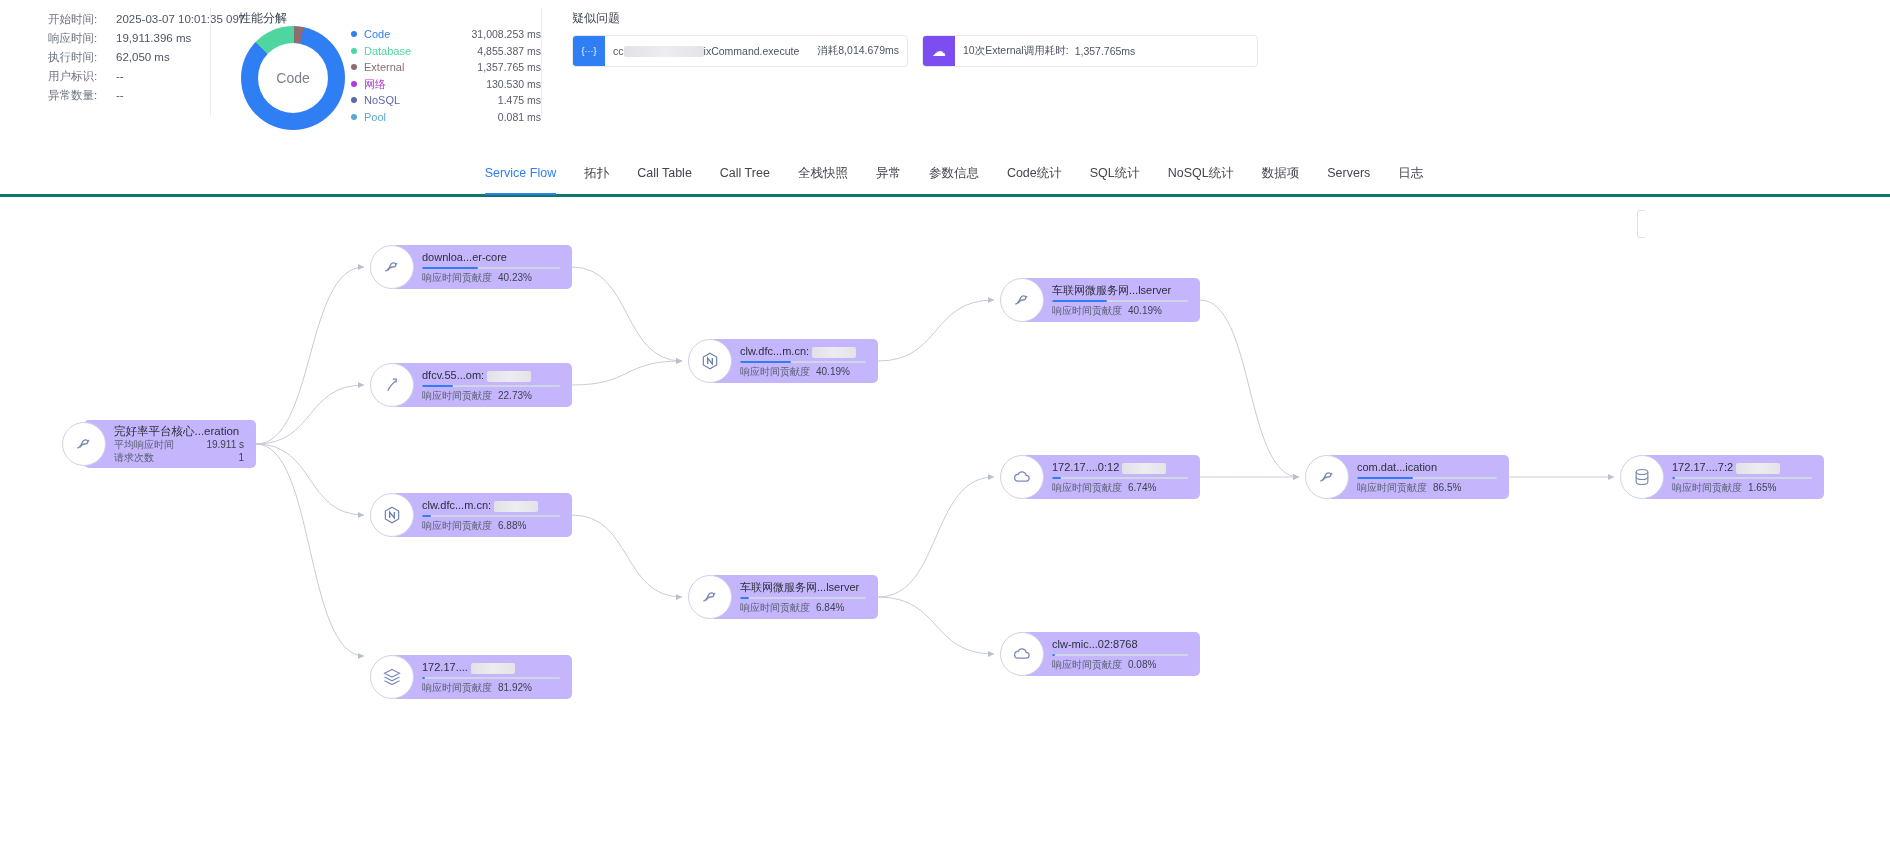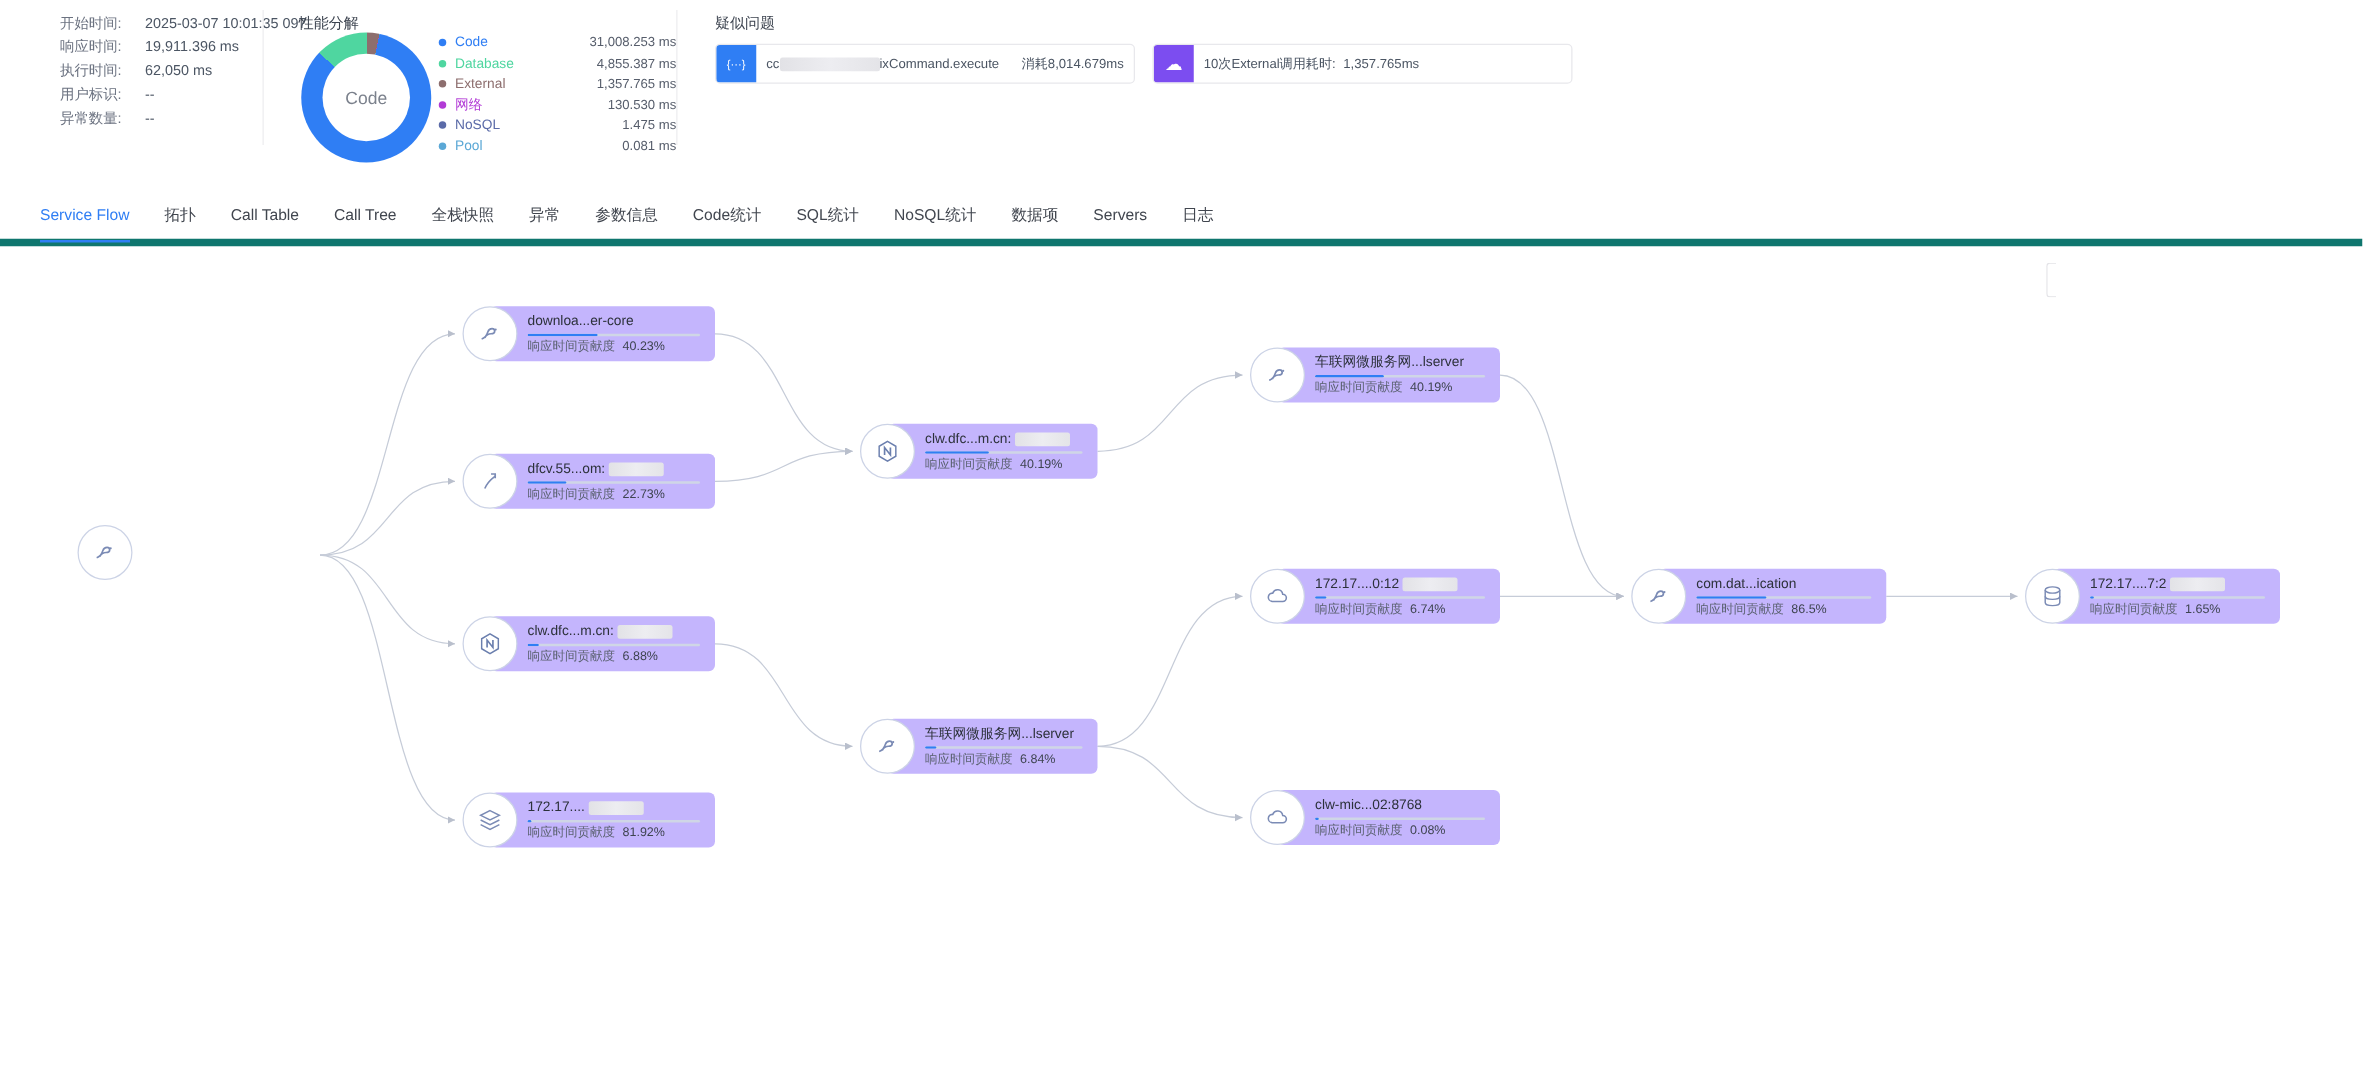--- a/index.html
+++ b/index.html
@@ -44,21 +44,21 @@
                 background:#fff; height:32px; width:336px; overflow:hidden; }
   .issue-icon { width:32px; flex:none; display:flex; align-items:center; justify-content:center;
                 color:#fff; font-size:12px; }
   .issue-text { display:flex; align-items:center; padding:0 8px; font-size:10.5px; color:#4b5563;
                 white-space:nowrap; overflow:hidden; }
   .blurtxt { display:inline-block; background:linear-gradient(90deg,#e2e2e6,#ededf1,#e4e4e8);
              color:transparent; border-radius:2px; height:11px; vertical-align:middle; }
 
   
   .tabbar { position:absolute; left:0; top:152px; width:1890px; height:45px;
-            border-bottom:6px solid #0f766e; display:flex; align-items:center; padding-left:18px; }
+            border-bottom:3px solid #0f766e; display:flex; align-items:center; padding-left:18px;justify-content:center; }
   .tab { font-size:12.5px; color:#41464f; padding:0 14px; height:44px; line-height:44px;
          position:relative; cursor:pointer; white-space:nowrap; }
   .tab.active { color:#2f7ef4; }
   .tab.active:after { content:""; position:absolute; left:14px; right:14px; bottom:0;
                       height:2px; background:#2f7ef4; }
 
   
   .subbar { position:absolute; left:0; top:197px; width:1890px; height:48px;
             border-bottom:1px solid #f0f0f3; display:flex; align-items:center; padding-left:18px; }
   .seg { display:flex; }
@@ -237,20 +237,31 @@
         <path d="M1509,232 C1566.75,232 1556.25,232 1614,232" fill="none" stroke="#c6ccd8" stroke-width="1" marker-end="url(#ah)"></path>
       </svg>
     <div id="nodes">
         <div class="node root" id="node-root" style="left: 62px; top: 175px;">
           <div class="node-circle">
             <svg class="ico" viewBox="0 0 24 24" fill="none" stroke="#7b8bb5" stroke-width="1.6">
               <path d="M4 17c3-1 5-4 6-7 .5-1.5 2-3 4-3 1.5 0 2.5 1 2.5 2.5S15 12 13 12c-3 0-5 2-6 4"></path>
               <circle cx="17.5" cy="8" r="1" fill="#7b8bb5" stroke="none"></circle>
             </svg>
           </div>
+          <div class="node-body">
+            <div class="node-title">完好率平台核心...eration</div>
+            <div class="node-meta">
+              <span class="mk">平均响应时间</span>
+              <span class="mv">19.911 s</span>
+            </div>
+            <div class="node-meta">
+              <span class="mk">请求次数</span>
+              <span class="mv">1</span>
+            </div>
+          </div>
         </div>
         <div class="node" id="node-n1" style="left: 370px; top: 0px;">
           <div class="node-circle">
             <svg class="ico" viewBox="0 0 24 24" fill="none" stroke="#7b8bb5" stroke-width="1.6">
               <path d="M4 17c3-1 5-4 6-7 .5-1.5 2-3 4-3 1.5 0 2.5 1 2.5 2.5S15 12 13 12c-3 0-5 2-6 4"></path>
               <circle cx="17.5" cy="8" r="1" fill="#7b8bb5" stroke="none"></circle>
             </svg>
           </div>
           <div class="node-body" style="width:180px">
             <div class="node-title">downloa...er-core</div>
@@ -292,21 +303,21 @@
             <div class="node-title">clw.dfc...m.cn:<span class="blurtxt" style="width:44px;margin-left:3px"></span></div>
             <div class="node-bar">
               <i style="width:6.88%"></i>
             </div>
             <div class="node-meta">
               <span class="mk">响应时间贡献度</span>
               <span class="mv">6.88%</span>
             </div>
           </div>
         </div>
-        <div class="node" id="node-n4" style="left: 370px; top: 389px;">
+        <div class="node" id="node-n4" style="left: 370px; top: 410px;">
           <div class="node-circle">
             <svg class="ico" viewBox="0 0 24 24" fill="none" stroke="#7b8bb5" stroke-width="1.4">
               <path d="M12 3l9 4.5-9 4.5-9-4.5z"></path>
               <path d="M3 12l9 4.5 9-4.5"></path>
               <path d="M3 16.5L12 21l9-4.5"></path>
             </svg>
           </div>
           <div class="node-body" style="width:180px">
             <div class="node-title">172.17....<span class="blurtxt" style="width:44px;margin-left:3px"></span></div>
             <div class="node-bar">

